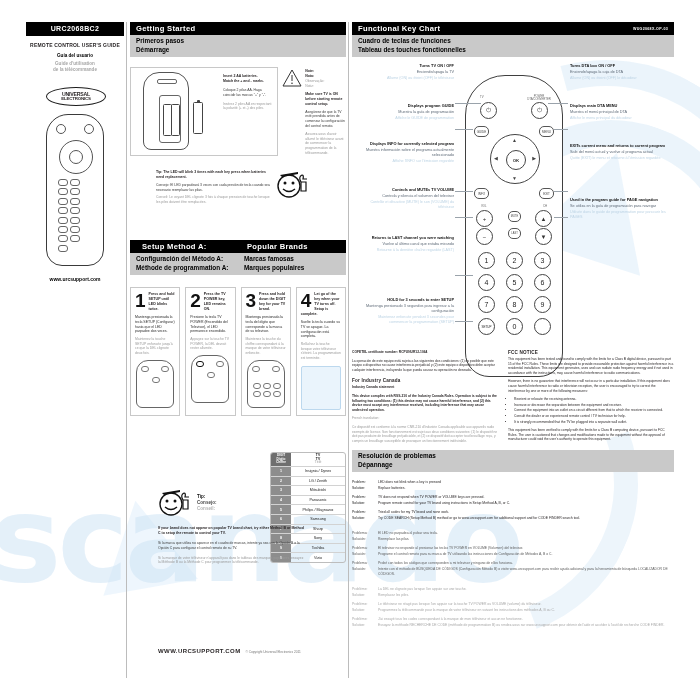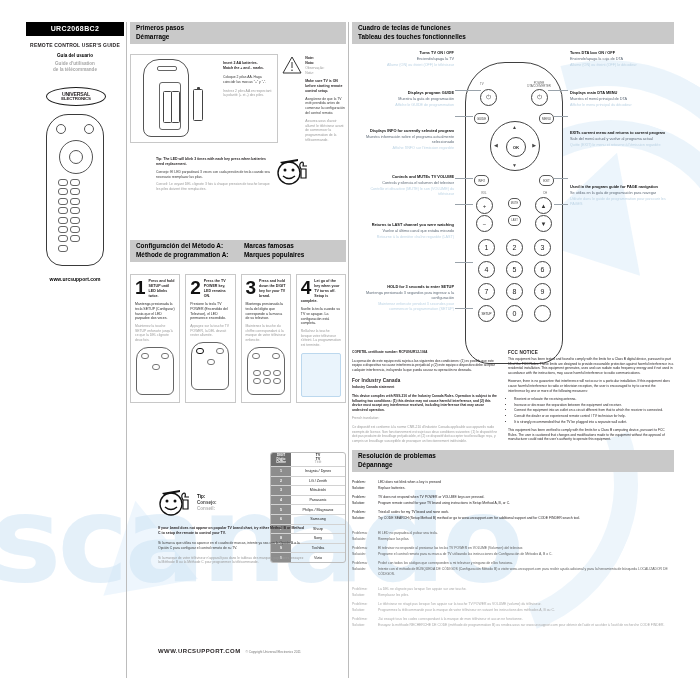--- a/index.html
+++ b/index.html
@@ -207,20 +207,21 @@
             <div class="rc-key"></div>
             <div class="rc-key"></div>
         </div>
       </div>
 
       <div class="url-small">www.urcsupport.com</div>
     </div>
 
     <div class="col col-b">
 
+      <div class="bar-black">Getting Started</div>
       <div class="bar-grey">
         <div>Primeros pasos</div>
         <div>Démarrage</div>
       </div>
 
       <div style="display:flex;margin-top:10px;gap:4px;">
         <div class="box" style="padding:4px;display:flex;gap:4px;width:143px;">
           <div class="batt-wrap">
             <div class="batt-remote">
               <div class="batt-door">
@@ -270,20 +271,24 @@
             <circle cx="9" cy="13" r="1.5" fill="#111"></circle>
               <circle cx="17" cy="13" r="1.5" fill="#111"></circle>
             <path d="M7 19 Q13 24 19 19" fill="none" stroke="#111" stroke-width="1.4"></path>
             <path d="M4 5 L22 2 L22 4 L6 7 Z" fill="#111"></path>
             <path d="M25 12 l5 0 0 9 -5 0 z M25 12 q-3 -5 1 -7 q2 0 1 4 l4 0" fill="none" stroke="#111" stroke-width="1.2"></path>
           </svg>
         </div>
       </div>
 
       <div style="position:absolute;left:0;top:218px;width:100%;">
+        <div class="bar-black split-2">
+          <div style="padding-left:6px">Setup Method A:</div>
+          <div>Popular Brands</div>
+        </div>
         <div class="bar-grey split-2" style="padding-left:0">
           <div style="padding-left:6px">
             <div>Configuración del Método A:</div>
             <div>Méthode de programmation A:</div>
           </div>
           <div>
             <div>Marcas famosas</div>
             <div>Marques populaires</div>
           </div>
         </div>
@@ -418,20 +423,24 @@
 
         <div style="position:absolute;left:28px;top:408px;display:flex;align-items:baseline;">
           <div class="footer-url">WWW.URCSUPPORT.COM</div>
           <div class="footer-cp">© Copyright Universal Electronics 2011</div>
         </div>
       </div>
     </div>
 
     <div class="col col-c">
 
+      <div class="bar-black" style="justify-content:space-between;padding-right:6px;">
+        <span>Functional Key Chart</span>
+        <span class="doc-code">WUG2068X-OP-03</span>
+      </div>
       <div class="bar-grey">
         <div>Cuadro de teclas de funciones</div>
         <div>Tableau des touches fonctionnelles</div>
       </div>
 
       <div class="fkc">
 
         <div class="big-remote">
           <div class="br-lbl" style="left:14px">TV</div>
           <div class="br-lbl" style="right:6px;width:34px;text-align:center;line-height:3px;">POWER DTA/CONVERTER</div>

